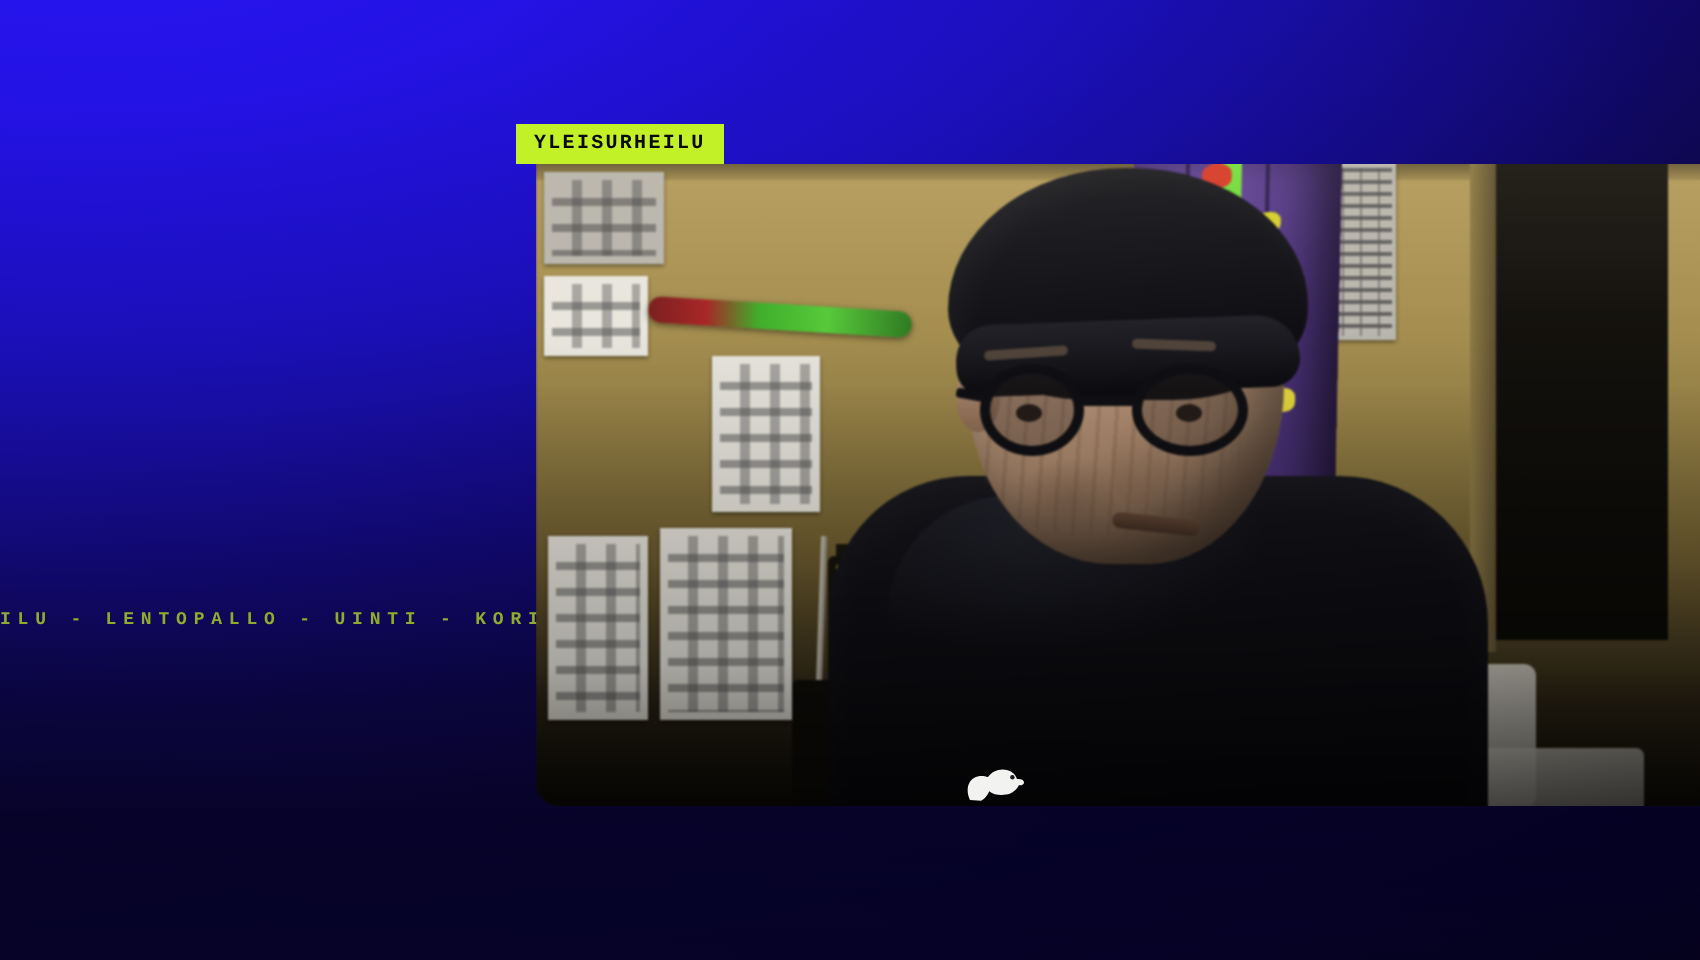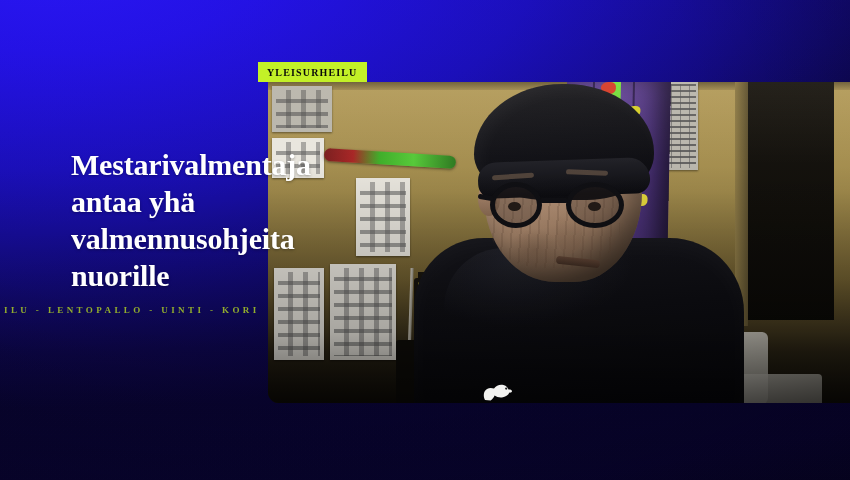--- a/index.html
+++ b/index.html
@@ -5,21 +5,21 @@
   html, body {
     margin: 0;
     padding: 0;
     background: #000;
   }
   #stage {
     position: relative;
     width: 850px;
     height: 480px;
     overflow: hidden;
-    font-family: Liberation Serif, serif;
+    font-family: Liberation Mono, monospace;
     background: #140a80;
   }
 
   
   .bg-base {
     position: absolute;
     inset: 0;
     background:
       radial-gradient(120% 95% at 6% -10%, #2a17f2 0%, #2312e0 22%, #1a0fb4 48%, #120a7a 70%, #0c0647 88%, #090433 100%);
   }
@@ -538,19 +538,18 @@
 
       <div class="photo-grade"></div>
       <div class="photo-blur"></div>
     </div>
   </div>
 
   <div class="below-photo"></div>
 
   <div class="badge">YLEISURHEILU</div>
 
-  <h1 class="headline">Mestarivalmentaja antaa yhä valmennusohjeita nuorille</h1>
 
   <div class="ticker">
     <div class="ticker-inner">SURHEILU - LENTOPALLO - UINTI - KORI</div>
   </div>
 
 </div>
 
 </body></html>

